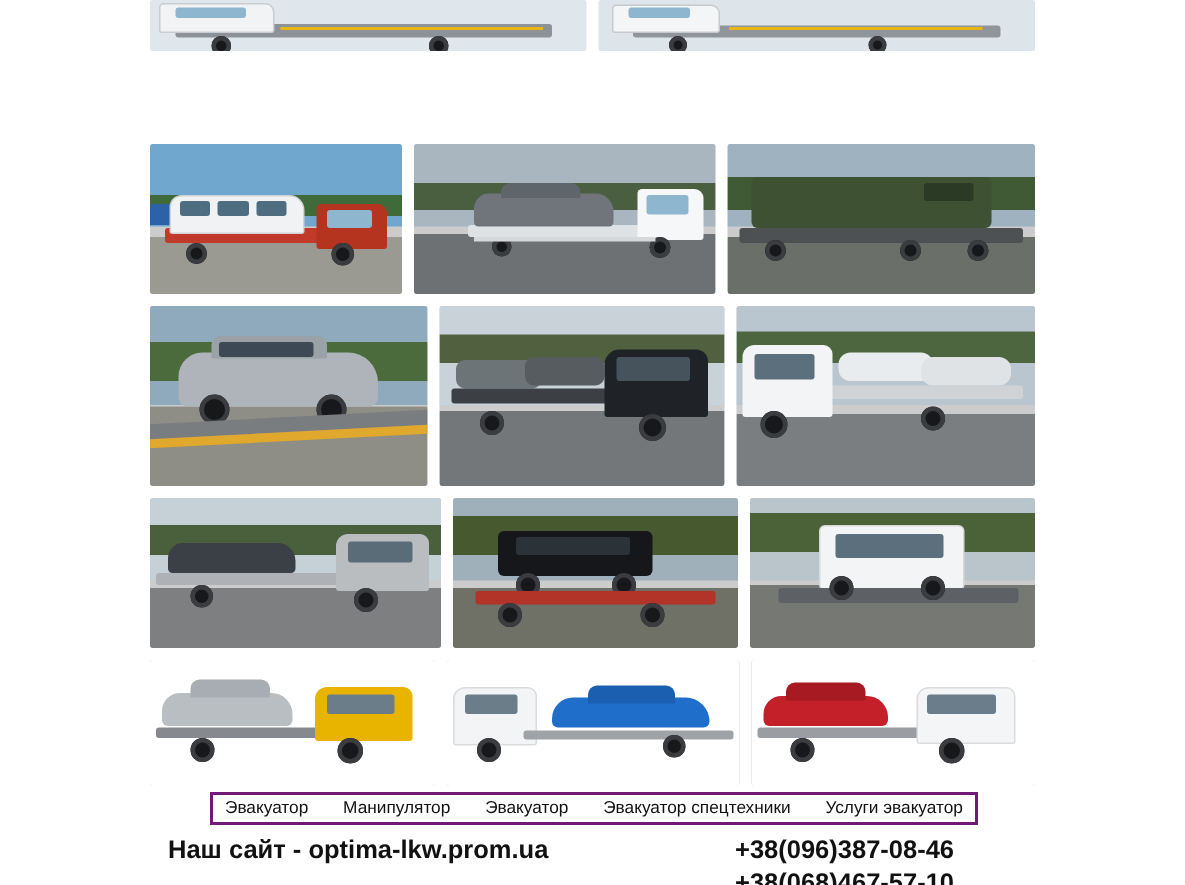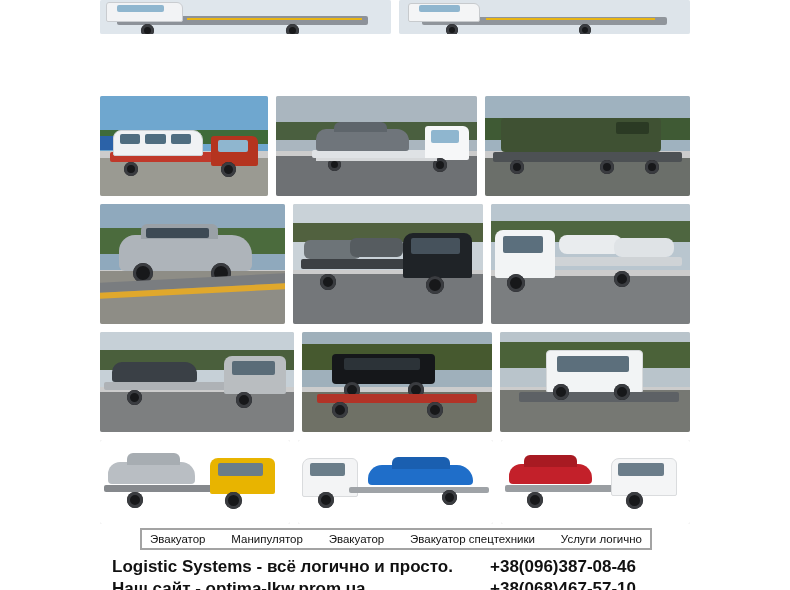--- a/index.html
+++ b/index.html
@@ -49,21 +49,21 @@
   .win{position:absolute;background:#8fb6cf;border-radius:2px;}
   .wheel{position:absolute;background:#17181a;border-radius:50%;box-shadow:inset 0 0 0 3px #3a3c40;}
   .car{position:absolute;border-radius:6px 8px 3px 3px;}
   .carroof{position:absolute;border-radius:6px 6px 0 0;}
   .ramp{position:absolute;background:#6b6e72;}
   .stripe{position:absolute;background:#e8b515;}
 
   
   .tagbar{
     position:absolute;left:140px;top:528px;width:512px;height:22px;
-    border:2px solid #a3a3a3;background:#fff;
+    border:2px solid #701a75;background:#fff;
     display:flex;align-items:center;justify-content:space-between;
     padding:0 8px;box-sizing:border-box;
   }
   .tagbar span{font-size:11.5px;color:#111;white-space:nowrap;}
 
   .contact-left{
     position:absolute;left:112px;top:556px;width:400px;
     font-size:17px;font-weight:bold;color:#111;line-height:22px;
   }
   .contact-right{
@@ -264,25 +264,24 @@
       </div>
     </div>
 
   </div>
 
   <div class="tagbar">
     <span>Эвакуатор</span>
     <span>Манипулятор</span>
     <span>Эвакуатор</span>
     <span>Эвакуатор спецтехники</span>
-    <span>Услуги логично</span>
+    <span>Услуги эвакуатор</span>
   </div>
 
   <div class="contact-left clip">
-    <div>Logistic Systems - всё логично и просто.</div>
     <div>Наш сайт - optima-lkw.prom.ua</div>
   </div>
   <div class="contact-right clip">
     <div>+38(096)387-08-46</div>
     <div>+38(068)467-57-10</div>
   </div>
 
 </div>
 
 </body></html>

